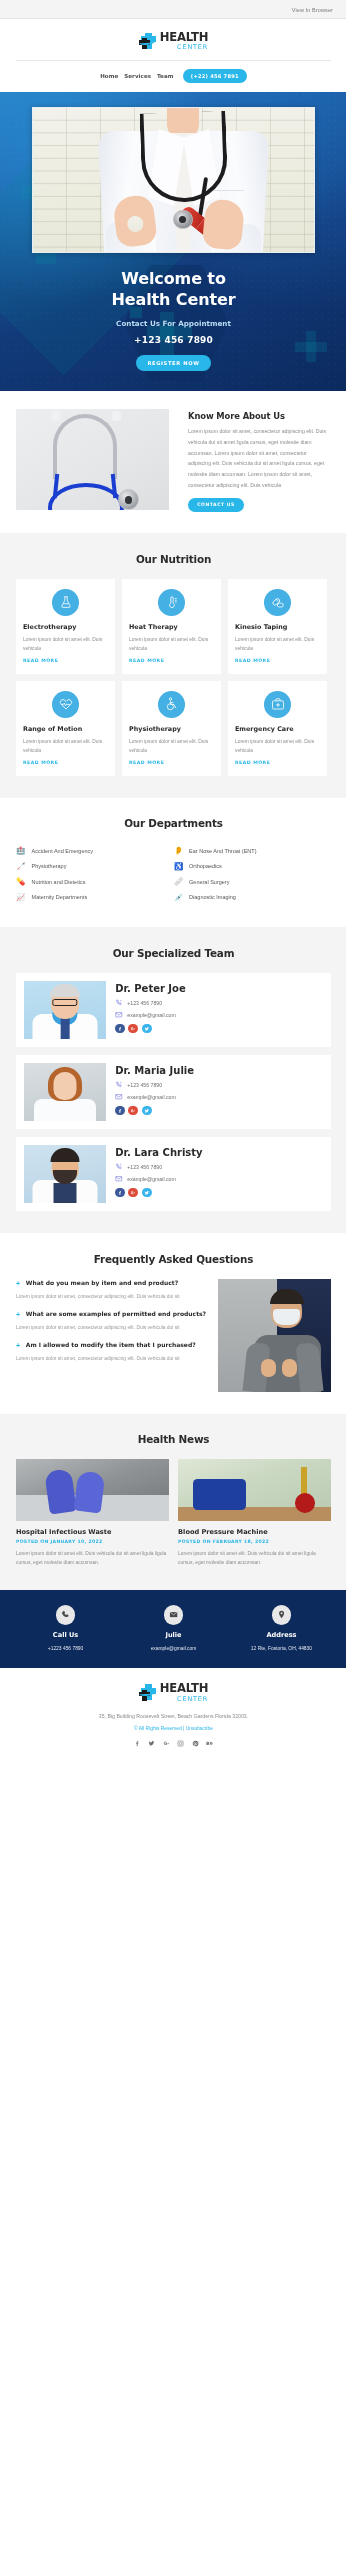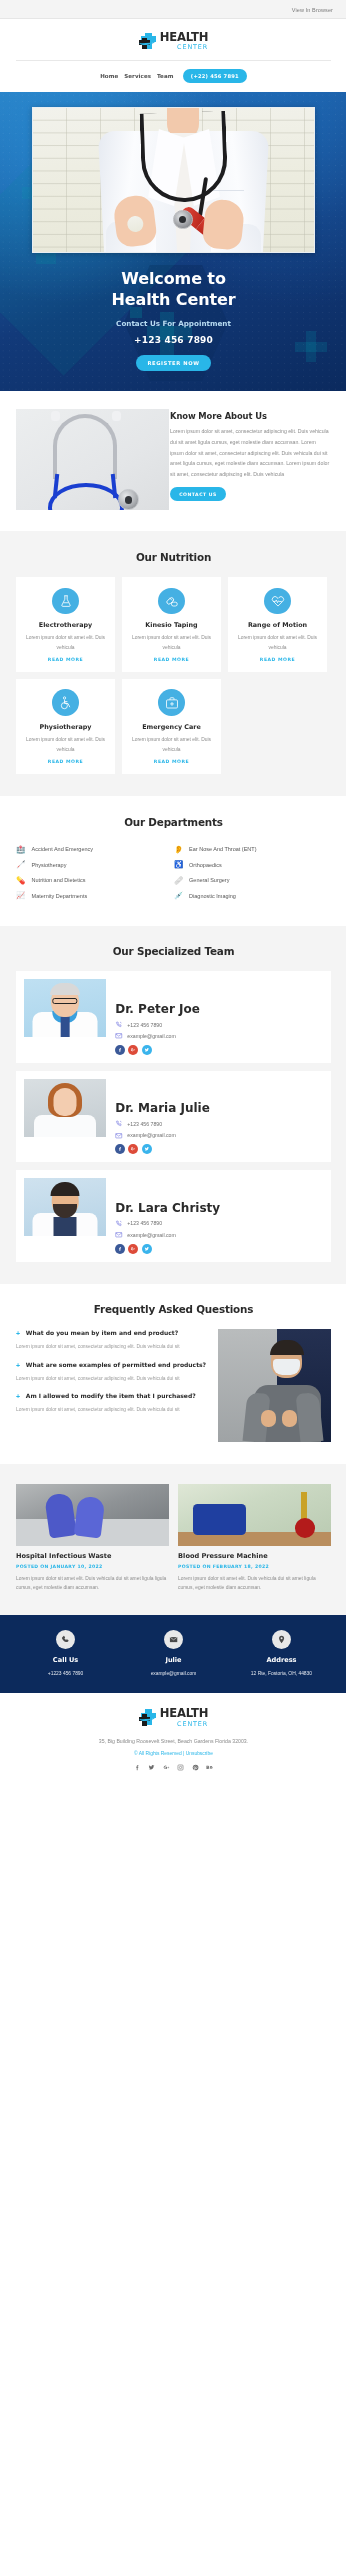--- a/index.html
+++ b/index.html
@@ -219,21 +219,21 @@
     color: #ffffff; font-size: 9px; font-weight: bold; margin-top: 7.5px;
     letter-spacing: 0.2px; font-family: "DejaVu Sans", sans-serif;
   }
   .btn-primary {
     display: inline-block; margin-top: 9.8px; background: #29b6e8; color: #fff;
     border-radius: 11.6px; padding: 5.2px 11.6px; font-size: 5.2px; font-weight: bold;
     letter-spacing: 0.6px; text-decoration: none; font-family: "DejaVu Sans", sans-serif;
   }
 
   
-  .about { background: #fff; padding: 18.5px 16px 21px; display: flex; gap: 1px; }
+  .about { background: #fff; padding: 18.5px 16px 21px; display: flex; gap: 19px; }
   .about .photo {
     width: 153px; flex: 0 0 153px; height: 101px;
     background: linear-gradient(150deg,#eceeef 0%,#e4e6e8 60%,#dcdee0 100%);
     position: relative; overflow: hidden;
   }
   .about .photo .tube {
     position:absolute; left:37px; top:4.6px; width:64px; height:65px;
     border:4px solid #b9bcc2; border-bottom:none; border-radius:32px 32px 0 0;
   }
   .about .photo .tip-l { position:absolute; left:35px; top:1.2px; width:9.2px; height:10.4px; background:#f0f1f3; border-radius:3.5px; }
@@ -266,21 +266,21 @@
   .sec-grey { background: #f4f4f4; padding: 19.7px 16px 22px; }
   .sec-white { background: #ffffff; padding: 19.7px 16px 22px; }
   .sec-title {
     text-align: center; font-size: 10.4px; font-weight: bold; color: #2b2b2b;
     margin-bottom: 14px; letter-spacing: -0.2px; font-family: "DejaVu Sans", sans-serif;
   }
 
   
   .svc-grid { display: flex; flex-wrap: wrap; gap: 7px; }
   .svc-card {
-    width: 99px; background: #fff; text-align: center; padding: 10.4px 7px 9.2px;
+    width: 99px; background: #fff; text-align: left; padding: 10.4px 7px 9.2px;
   }
   .svc-ico {
     width: 26.6px; height: 26.6px; border-radius: 50%; background: #45b0e3;
     margin: 0 auto 7px; display: flex; align-items: center; justify-content: center;
   }
   .svc-ico svg { width: 14px; height: 14px; }
   .svc-card h3 {
     font-size: 6.4px; font-weight: bold; color: #2b2b2b; margin-bottom: 4px;
     font-family: "DejaVu Sans", sans-serif;
   }
@@ -317,23 +317,22 @@
   .av2 .face { position:absolute; left:50%; transform:translateX(-50%); top:9.2px; width:23px; height:28px; background:#f3cdb0; border-radius:11.6px 11.6px 10.4px 10.4px; }
   .av2 .coat { position:absolute; left:50%; transform:translateX(-50%); bottom:0; width:62px; height:22px; background:#fafbfc; border-radius:8px 8px 0 0; }
   .av3 .head { top:7px; width:26.6px; height:31px; background:#e9b68c; }
   .av3 .hair { position:absolute; left:50%; transform:translateX(-50%); top:3.5px; width:29px; height:14px; background:#2a2320; border-radius:14.4px 14.4px 0 0; }
   .av3 .beard { position:absolute; left:50%; transform:translateX(-50%); top:25.4px; width:24px; height:14px; background:#3a2f2a; border-radius:0 0 11.6px 11.6px; }
   .av3 .coat { position:absolute; left:50%; transform:translateX(-50%); bottom:0; width:65px; height:23px; background:#fcfcfd; border-radius:8px 8px 0 0; }
   .av3 .scrub { position:absolute; left:50%; transform:translateX(-50%); bottom:0; width:23px; height:19.7px; background:#2c3e63; }
 
   .team-info { flex: 1; padding-top: 2.3px; }
   .team-info h3 {
-    font-size: 12px; font-weight: bold; color: #2b2b2b; margin-bottom: 5.2px;
+    font-size: 10px; font-weight: bold; color: #2b2b2b; margin-bottom: 5.2px;
     font-family: "DejaVu Sans", sans-serif;
-    margin-top: 20px;
   }
   .team-line { display: flex; align-items: center; gap: 4.6px; margin-bottom: 4px; }
   .team-line svg { width: 7.5px; height: 7.5px; flex: 0 0 7.5px; }
   .team-line span { font-size: 5.2px; color: #6f6f6f; }
   .socials { display: flex; gap: 3.5px; margin-top: 5.2px; }
   .soc { width: 9.8px; height: 9.8px; border-radius: 50%; display: flex; align-items: center; justify-content: center; }
   .soc svg { width: 5.8px; height: 5.8px; }
   .soc-fb { background: #3b5998; }
   .soc-gp { background: #dd4b39; }
   .soc-tw { background: #3ab4ec; }
@@ -517,20 +516,31 @@
           <svg viewBox="0 0 24 24" fill="none" stroke="#fff" stroke-width="1.4">
               <path d="M9 3h6M10 3v6L5 19a1.6 1.6 0 0 0 1.4 2.2h11.2A1.6 1.6 0 0 0 19 19l-5-10V3"></path>
               <path d="M7.6 15h8.8"></path>
             </svg>
         </div>
         <h3>Electrotherapy</h3>
         <p>Lorem ipsum dolor sit amet elit. Duis vehicula</p>
         <a href="#" class="more">READ MORE</a>
       </div>
 
+      <div class="svc-card">
+        <div class="svc-ico">
+          <svg viewBox="0 0 24 24" fill="none" stroke="#fff" stroke-width="1.4">
+              <path d="M12 14.2V5a2 2 0 1 1 4 0v9.2a4 4 0 1 1-4 0z" transform="translate(-2)"></path>
+              <path d="M17 6h3M17 9h3M17 12h3"></path>
+            </svg>
+        </div>
+        <h3>Heat Therapy</h3>
+        <p>Lorem ipsum dolor sit amet elit. Duis vehicula</p>
+        <a href="#" class="more">READ MORE</a>
+      </div>
 
       <div class="svc-card">
         <div class="svc-ico">
           <svg viewBox="0 0 24 24" fill="none" stroke="#fff" stroke-width="1.4">
               <rect x="2.6" y="8.4" width="13" height="7" rx="3.5" transform="rotate(-40 9 12)"></rect>
               <path d="M7.8 6.6l4.6 4.6"></path>
               <rect x="11" y="14" width="10" height="6.6" rx="3.3"></rect>
             </svg>
         </div>
         <h3>Kinesio Taping</h3>
@@ -788,20 +798,21 @@
         <span class="p-head"></span>
           <span class="p-hair"></span>
           <span class="p-mask"></span>
         <span class="p-hand-l"></span>
           <span class="p-hand-r"></span>
       </div>
     </div>
   </div>
 
   <div class="sec-grey">
+    <div class="sec-title">Health News</div>
     <div class="news-grid">
       <div class="news-card">
         <div class="news-img news-img-1">
           <span class="shirt"></span>
             <span class="glove-a"></span>
             <span class="glove-b"></span>
         </div>
         <h3>Hospital Infectious Waste</h3>
         <span class="date">POSTED ON JANUARY 10, 2022</span>
         <p>Lorem ipsum dolor sit amet elit. Duis vehicula dui sit amet ligula ligula cursus, eget molestie diam accumsan.</p>

